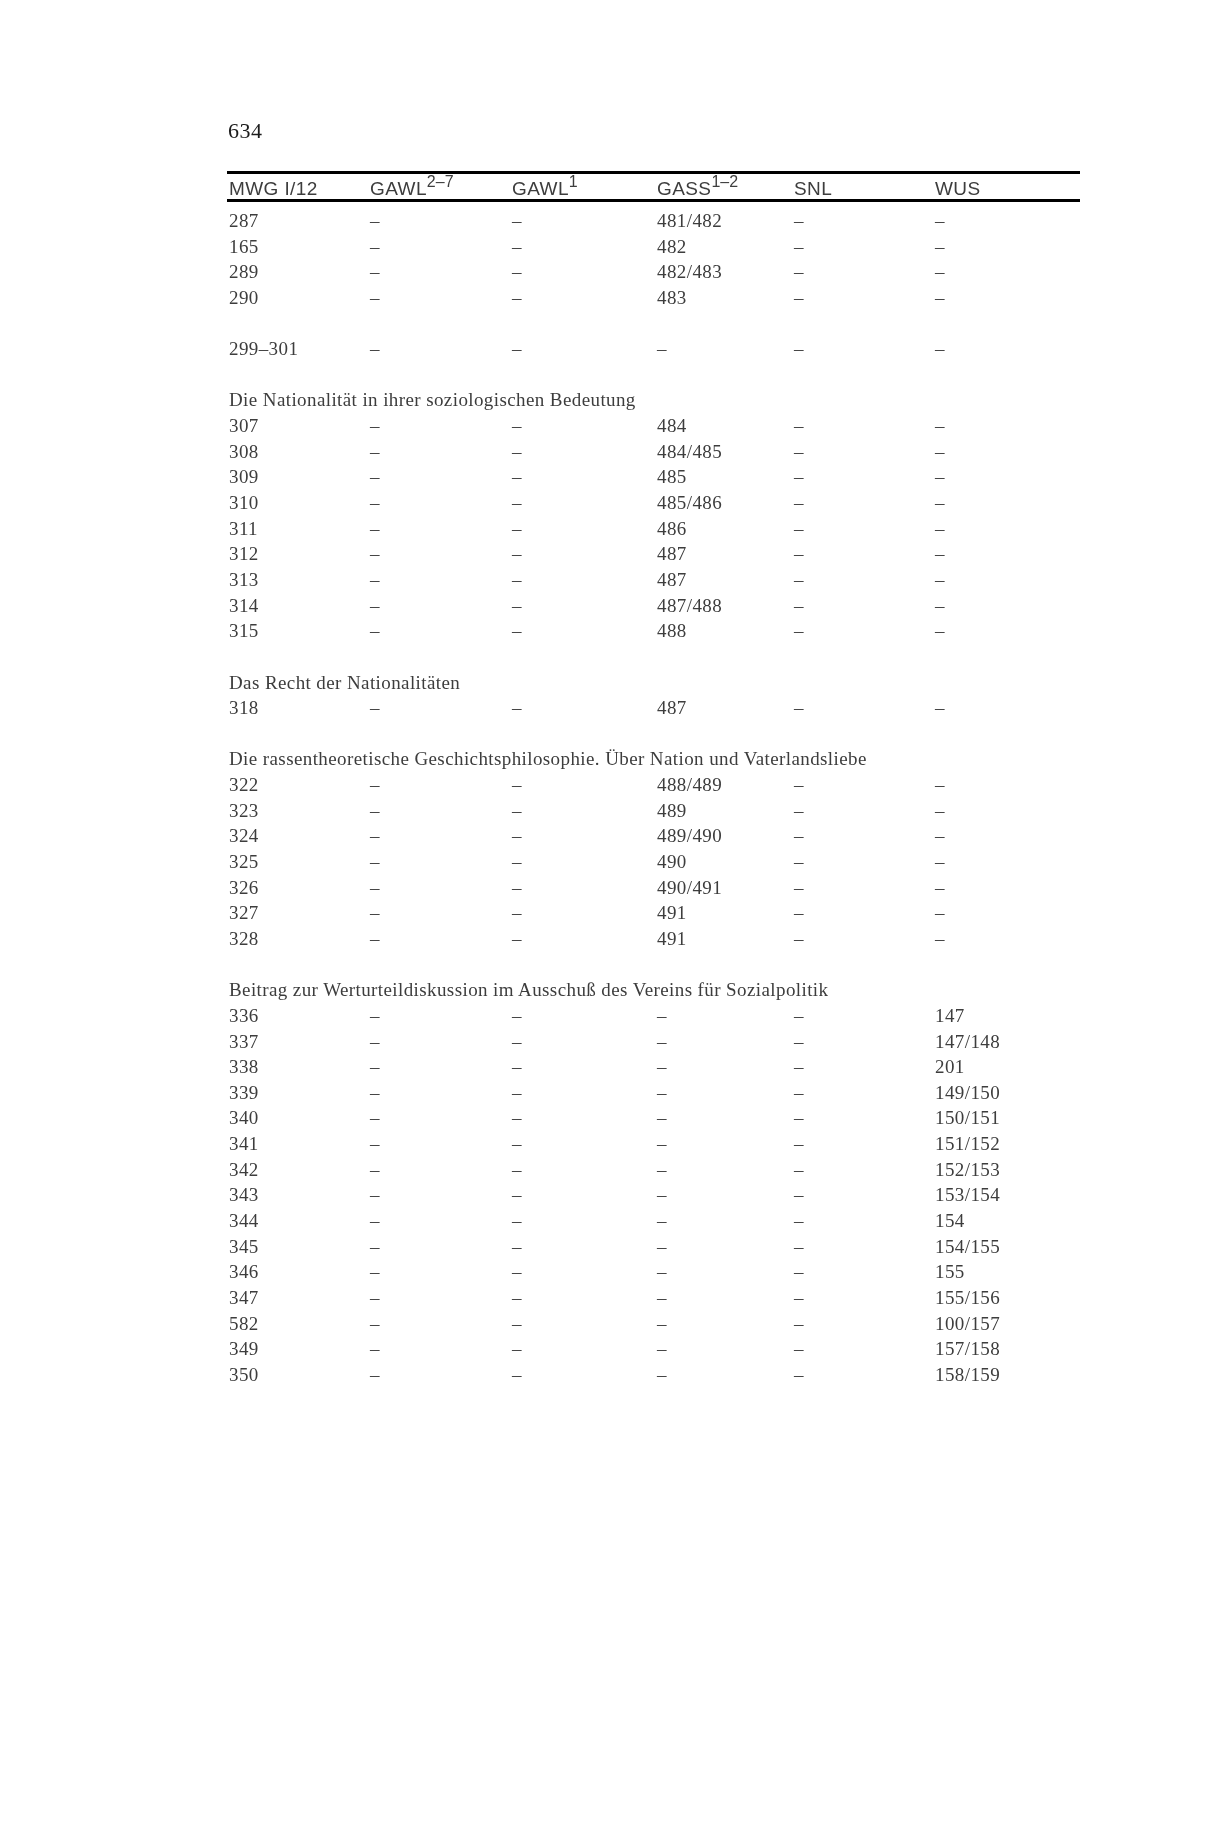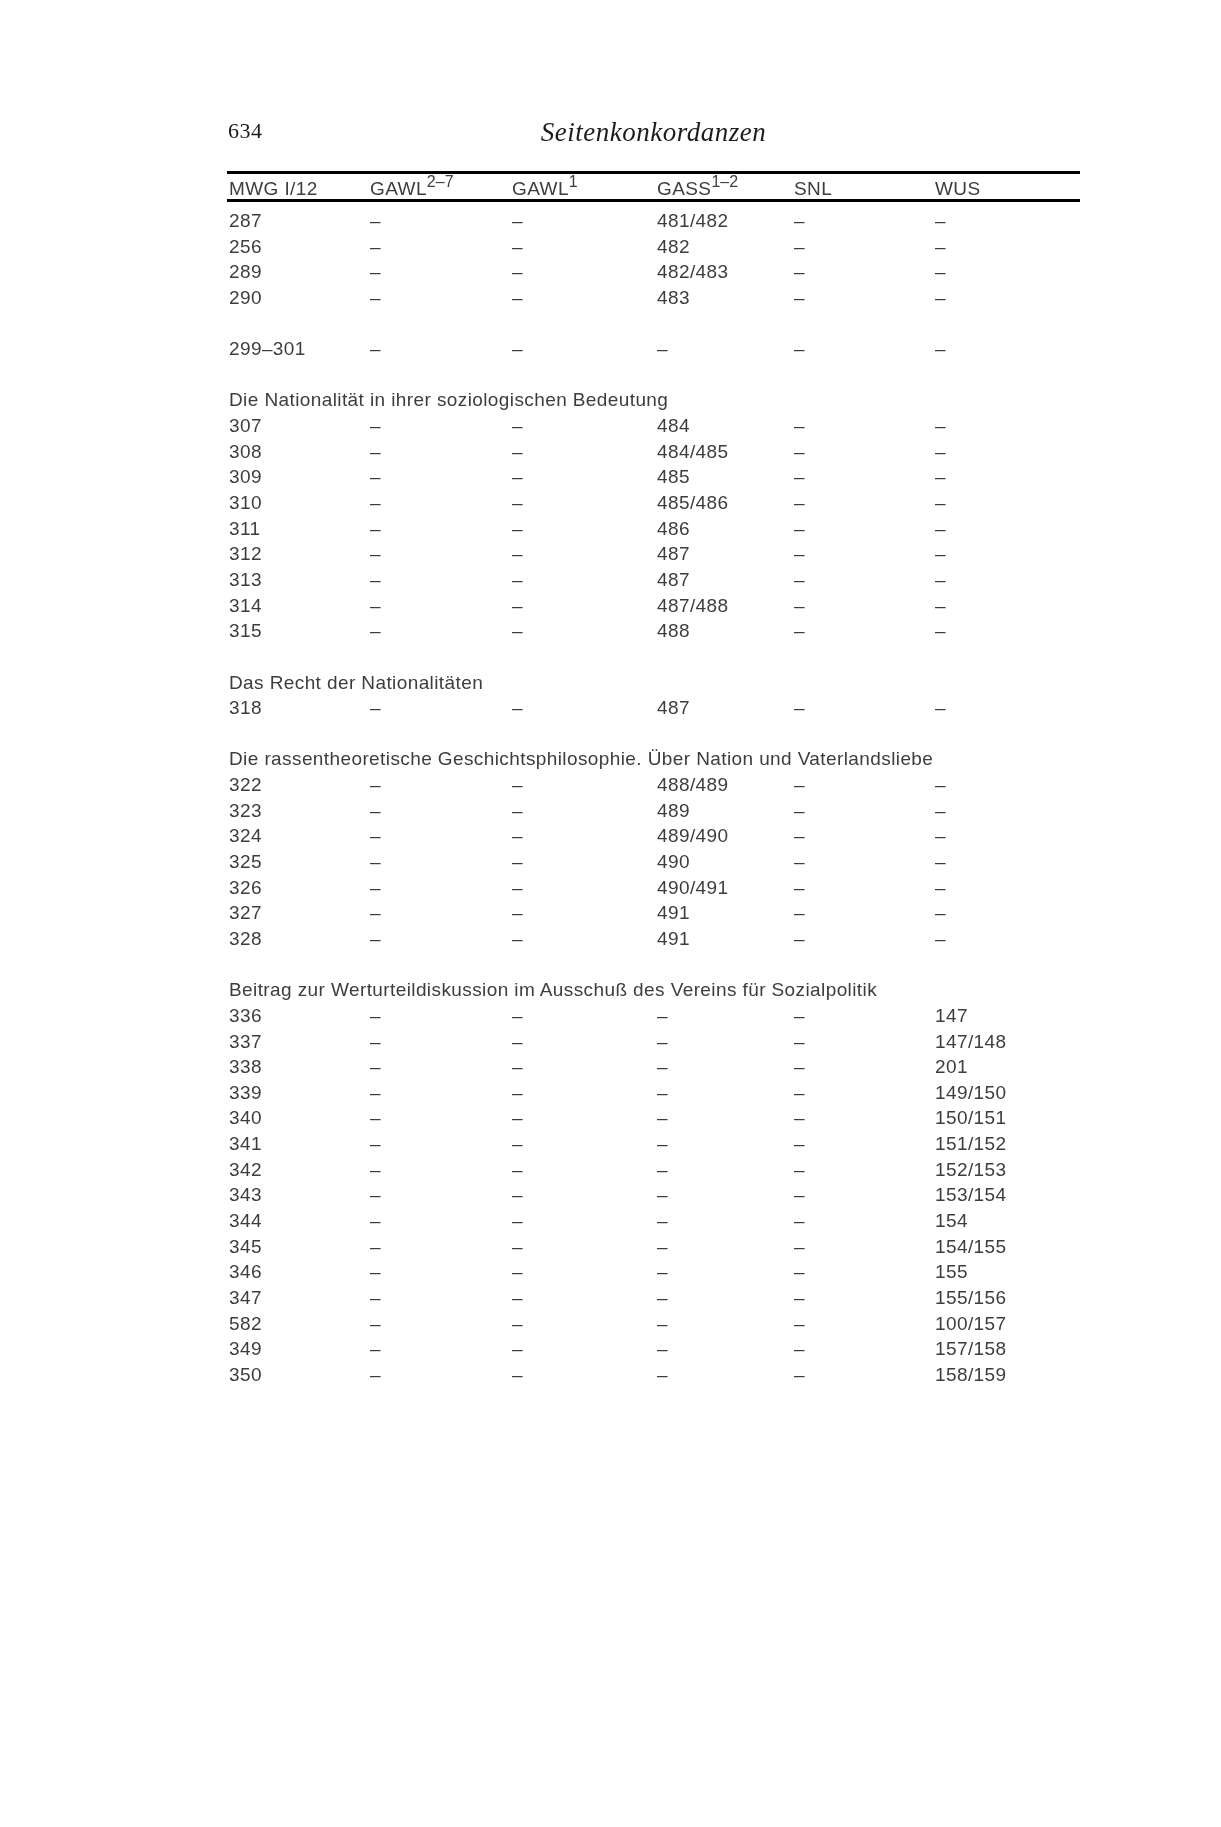--- a/index.html
+++ b/index.html
@@ -67,20 +67,21 @@
     top: -1px;
     letter-spacing: 0;
     margin-top: 38px;
   }
   .tbody {
     padding-top: 6px;
     padding-left: 2px;
     font-size: 19px;
     color: #3d3d3d;
     letter-spacing: 0.4px;
+    font-family: Liberation Serif, serif;
   }
   .row {
     display: grid;
     grid-template-columns: 141px 142px 145px 137px 141px 1fr;
     line-height: 25.65px;
     height: 25.65px;
     white-space: nowrap;
   }
   .section {
     line-height: 25.65px;
@@ -93,21 +94,20 @@
   .cell { display: block; }
 </style>
 </head>
 <body>
 
 <div class="page">
   <div class="content">
 
     <div class="pagehead">
       <span class="pagenum">634</span>
-      <span class="running-title">Seitenkonkordanzen</span>
     </div>
 
     <div class="rule"></div>
 
     <div class="thead">
       <span class="th"><span>MWG I/12</span><sup></sup></span>
       <span class="th"><span>GAWL</span><sup>2–7</sup></span>
       <span class="th"><span>GAWL</span><sup>1</sup></span>
       <span class="th"><span>GASS</span><sup>1–2</sup></span>
       <span class="th"><span>SNL</span><sup></sup></span>
@@ -119,21 +119,21 @@
     <div class="tbody" id="tbody">
         <div class="row">
           <span class="cell">287</span>
           <span class="cell">–</span>
           <span class="cell">–</span>
           <span class="cell">481/482</span>
           <span class="cell">–</span>
           <span class="cell">–</span>
         </div>
         <div class="row">
-          <span class="cell">256</span>
+          <span class="cell">165</span>
           <span class="cell">–</span>
           <span class="cell">–</span>
           <span class="cell">482</span>
           <span class="cell">–</span>
           <span class="cell">–</span>
         </div>
         <div class="row">
           <span class="cell">289</span>
           <span class="cell">–</span>
           <span class="cell">–</span>

